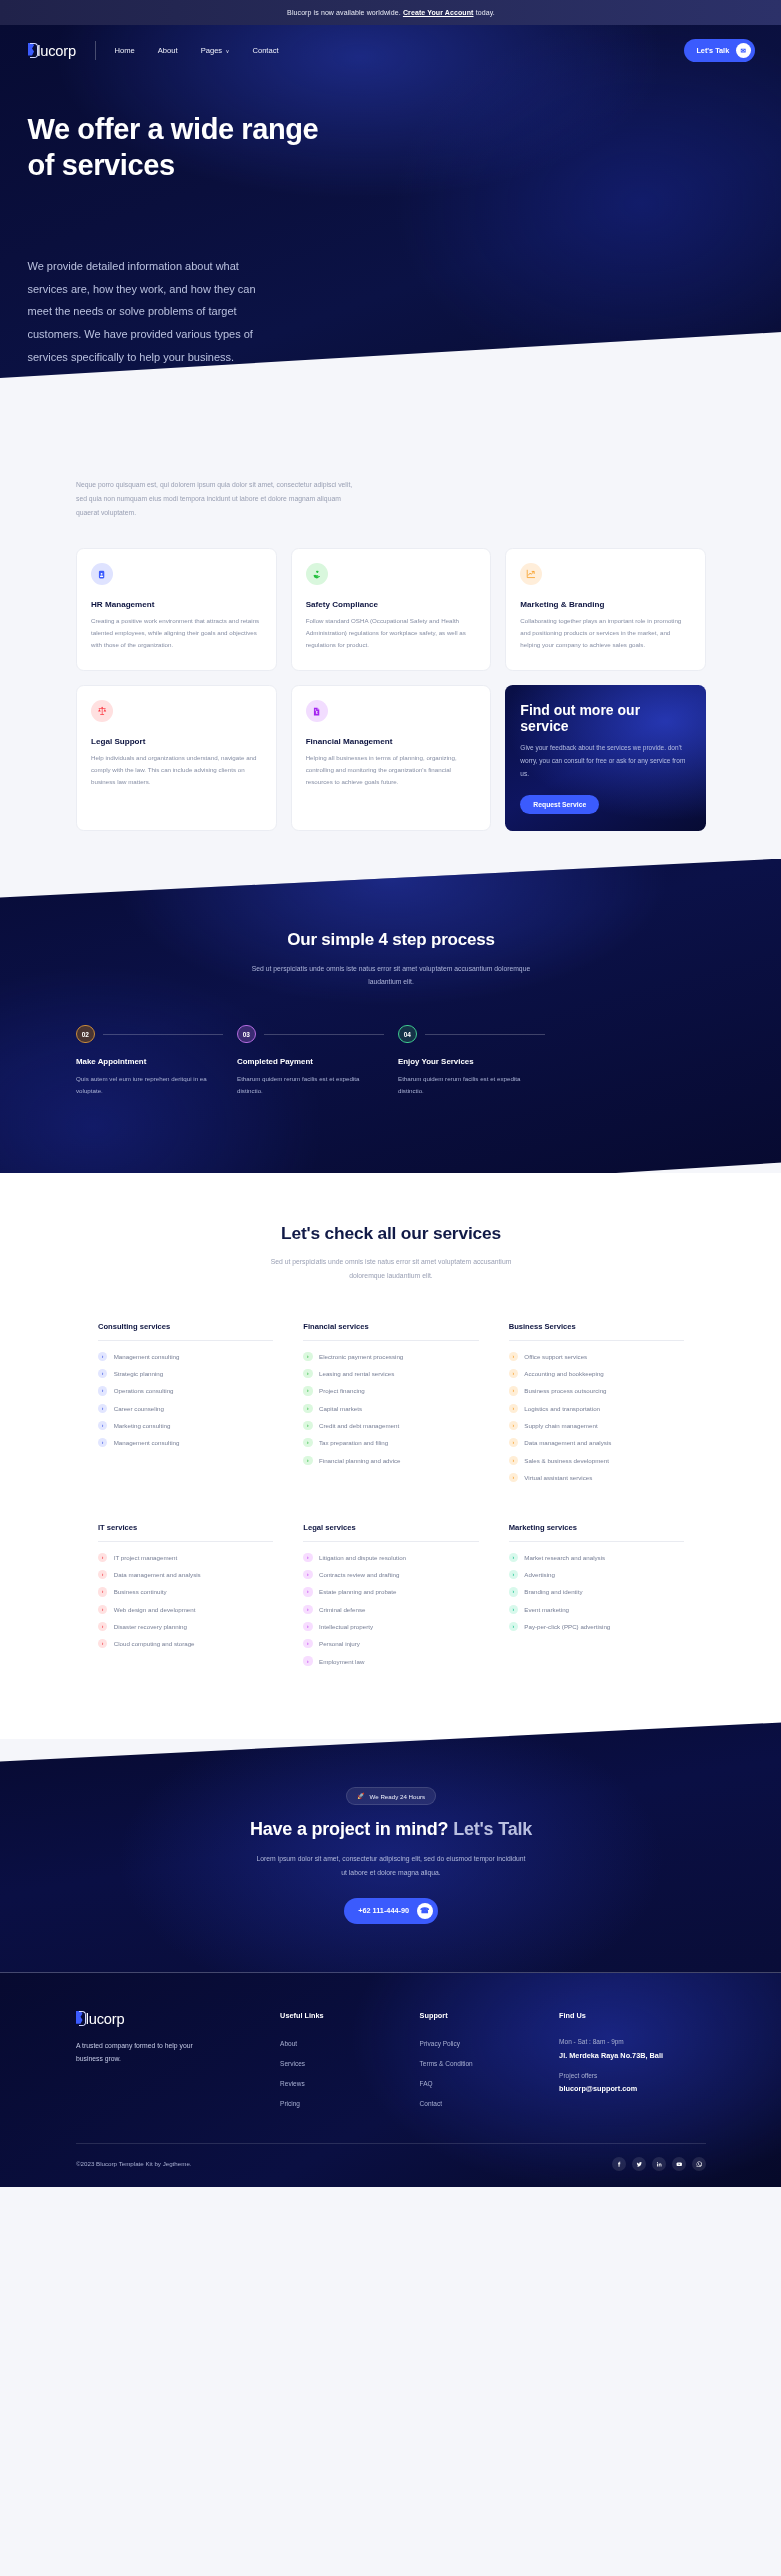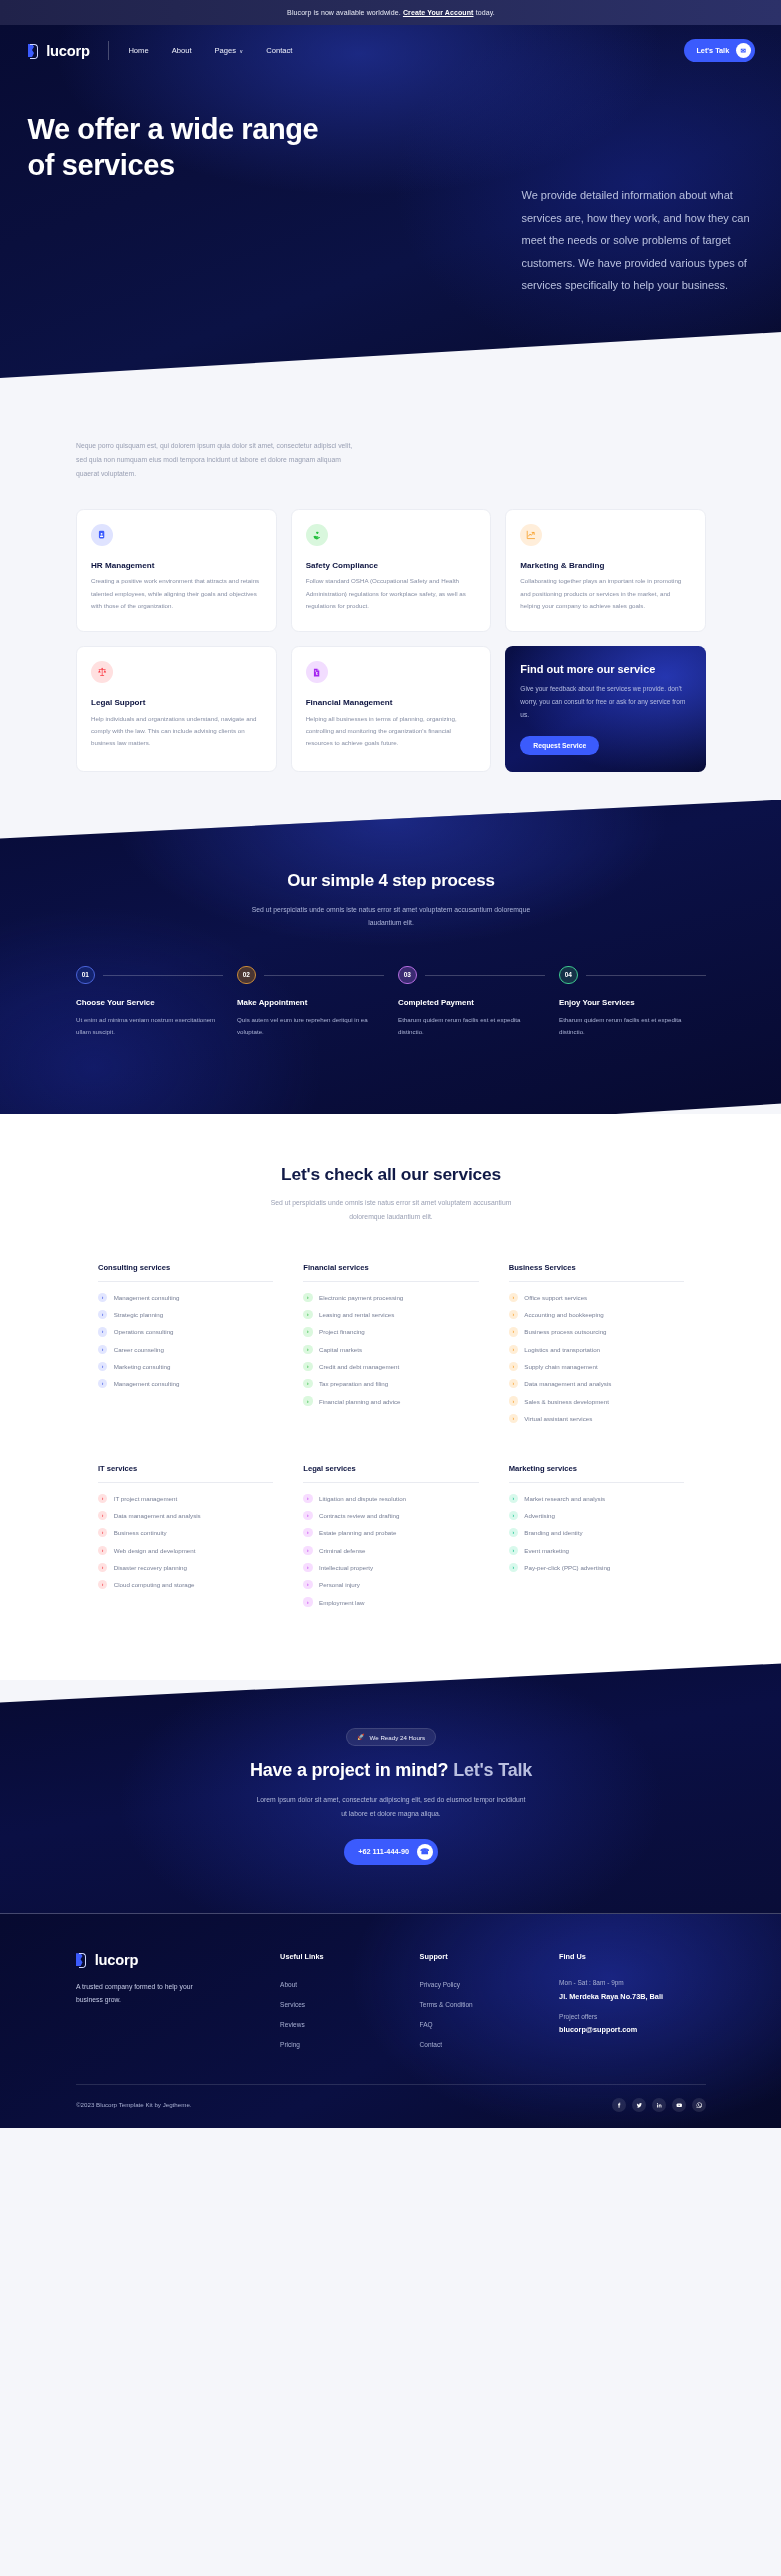--- a/index.html
+++ b/index.html
@@ -27,21 +27,21 @@
     background:
       radial-gradient(489px 228px at 46% 8%, rgba(43,63,190,.55) 0%, rgba(10,14,63,0) 62%),
       radial-gradient(380px 282px at 82% 45%, rgba(26,40,150,.45) 0%, rgba(8,11,48,0) 65%),
       linear-gradient(160deg,#070b33 0%,#0a0f3d 35%,#0b1245 60%,#070a2c 100%);
     padding-bottom:54px;
     clip-path:polygon(0 0, 782px 0, 782px 307px, 0 353px);
     min-height:358px;
   }
   .nav{ height:51px; display:flex; align-items:center; }
   .nav .inner{ display:flex; align-items:center; width:727px;}
-  .logo{ display:flex; align-items:center; font-size:14.7px; font-weight:700; color:#fff; letter-spacing:-0.2px;gap:9px;}
+  .logo{ display:flex; align-items:flex-start; font-size:14.7px; font-weight:400; color:#fff; letter-spacing:-0.2px;}
   .logo .mark{
     display:inline-block;width:9.2px;height:13px;margin-right:0.5px;position:relative;
   }
   .logo .mark:before{
     content:"";position:absolute;left:0;top:0;width:6.5px;height:13px;
     background:#3b5bfd;
     clip-path:polygon(0 0,70% 0,100% 22%,70% 46%,100% 70%,70% 100%,0 100%);
   }
   .logo .mark:after{
     content:"";position:absolute;left:2.7px;top:0;width:6.5px;height:13px;
@@ -56,21 +56,21 @@
     display:inline-flex;align-items:center;gap:6.5px;
     background:#3b5bfd;color:#fff;border:none;border-radius:16.3px;
     padding:3.8px 3.8px 3.8px 12px;font-size:7.3px;font-weight:600;cursor:pointer;
     font-family:"Liberation Sans",sans-serif;
   }
   .lets-talk .bubble{
     width:15px;height:15px;border-radius:50%;background:#fff;color:#3b5bfd;
     display:flex;align-items:center;justify-content:center;font-size:6.5px;
   }
   .hero-body{ padding-top:36px; }
-  .hero-body .inner{ display:flex; align-items:flex-start; justify-content:space-between; width:727px;}
+  .hero-body .inner{ display:flex; align-items:flex-start; justify-content:space-between; width:727px;flex-direction:column;}
   .hero h1{
     font-size:29px; line-height:1.23; font-weight:700; color:#fff;
     letter-spacing:-0.4px; max-width:347px;
   }
   .hero p{
     width:233px; margin-top:72px; color:#b9c0de; font-size:11px; line-height:2.05;
   }
 
   
   .discover{ background:#f5f6fa; padding:52px 0 0; }
@@ -90,21 +90,21 @@
   .card h3{ font-size:8.1px; font-weight:700; color:#0d1440; margin-bottom:5.4px;}
   .card p{ font-size:6.2px; line-height:1.95; color:#868ea4;}
 
   .cta-card{
     border-radius:7.6px;padding:16.3px 15px;color:#fff;
     background:
       radial-gradient(228px 141px at 80% 25%, rgba(50,72,220,.65) 0%, rgba(10,16,70,0) 70%),
       linear-gradient(150deg,#090f45 0%,#0e1560 48%,#070b33 100%);
     display:flex;flex-direction:column;
   }
-  .cta-card h3{ font-size:11px; font-weight:700; margin-bottom:8.7px;}
+  .cta-card h3{ font-size:14px; font-weight:700; margin-bottom:8.7px;}
   .cta-card p{ font-size:6.5px; line-height:1.95; color:#b7bfe2; margin-bottom:15px;}
   .btn-primary{
     align-self:flex-start;background:#3b5bfd;color:#fff;border:none;border-radius:14px;
     padding:6px 13px;font-size:6.8px;font-weight:700;cursor:pointer;
     font-family:"Liberation Sans",sans-serif;
   }
 
   
   .process-spacer{ height:50px; background:#f5f6fa;}
   .process{
@@ -330,28 +330,20 @@
 
   <div class="process-spacer"></div>
 
   <div class="process">
     <div class="inner">
       <h2>Our simple 4 step process</h2>
       <div class="sub">Sed ut perspiciatis unde omnis iste natus error sit amet voluptatem accusantium doloremque laudantium elit.</div>
       <div class="steps">
         <div class="step">
           <div class="top">
-              <div class="num" style="background:#13236e;border:0.5px solid #4a63d8">01</div>
-              <div class="line"></div>
-            </div>
-          <h4>Choose Your Service</h4>
-          <p>Ut enim ad minima veniam nostrum exercitationem ullam suscipit.</p>
-        </div>
-        <div class="step">
-          <div class="top">
               <div class="num" style="background:#4a3532;border:0.5px solid #c98b3a">02</div>
               <div class="line"></div>
             </div>
           <h4>Make Appointment</h4>
           <p>Quis autem vel eum iure reprehen deritqui in ea voluptate.</p>
         </div>
         <div class="step">
           <div class="top">
               <div class="num" style="background:#3b2b72;border:0.5px solid #b46ce0">03</div>
               <div class="line"></div>

